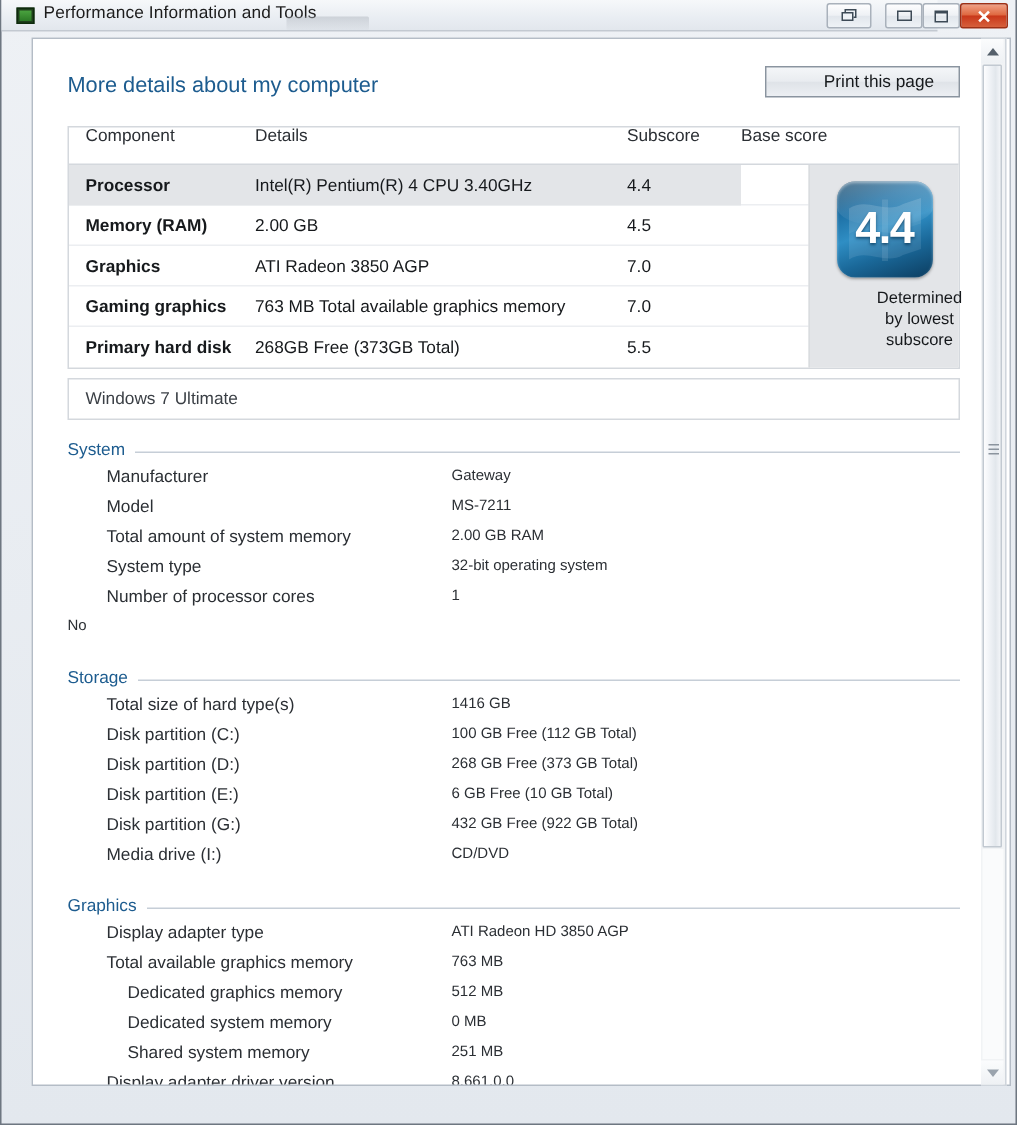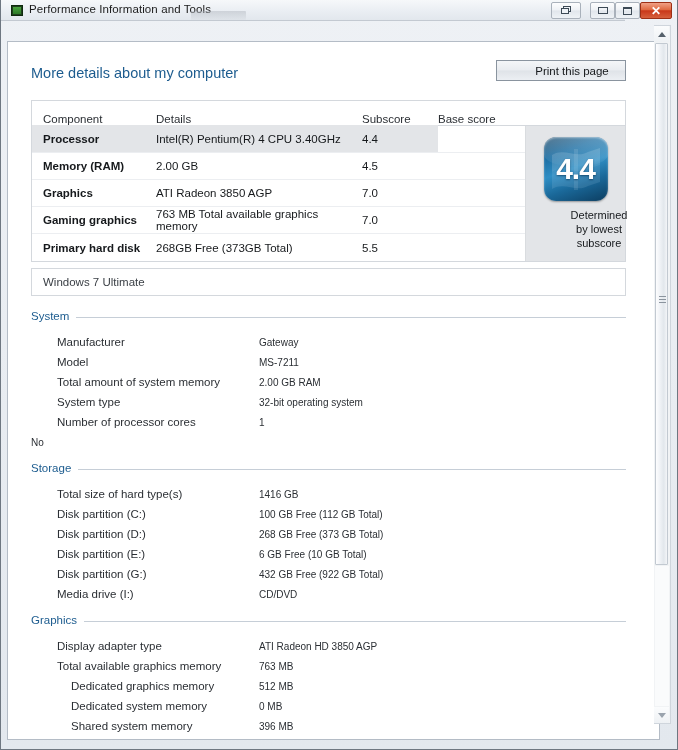--- a/index.html
+++ b/index.html
@@ -82,26 +82,25 @@
   .restoreicon { width:11px; height:9px; position:relative; }
   .restoreicon i {
     position:absolute; display:block; border:1px solid #3d4a56; background:#eef2f6;
   }
   .restoreicon i:nth-child(1){ left:2px; top:0; width:8px; height:6px; }
   .restoreicon i:nth-child(2){ left:0; top:2px; width:8px; height:6px; }
 
   
   #pane {
     position: absolute;
-    left: 6px; top: 25px;
+    left: 20px; top: 25px;
     width: 653px; height: 699px;
     background: #ffffff;
     border: 1px solid #b4bcc6;
     overflow: hidden;
-    margin-top: 16px;
   }
   #content {
     position: absolute; left: 0; top: 0;
     width: 640px;
     padding: 18px 0 0 0;
   }
 
   
   #heading-row {
     position: relative;
@@ -127,31 +126,31 @@
   
   #score-table {
     margin: 6px 22px 0 23px;
     border: 1px solid #d4d8dd;
     background: #fff;
     position: relative;
   }
   .st-row {
     display: flex;
     height: 27px;
-    align-items: flex-end;
+    align-items: flex-start;
     border-bottom: 1px solid #eceef1;
     position: relative;
   }
   .st-row.header {
     height: 25px;
     border-bottom: 1px solid #d4d8dd;
   }
   .st-row.last { border-bottom: none; }
   .c-component { width: 124px; padding-left: 11px; font-size: 11.5px; color: #16191c; }
-  .c-details   { width: 206px; font-size: 11.5px; color: #16191c; }
+  .c-details   { width: 248px; font-size: 11.5px; color: #16191c; }
   .c-subscore  { width: 76px;  font-size: 11.5px; color: #16191c; }
   .c-basescore { flex: 1;      font-size: 11.5px; color: #16191c; }
   .st-row.header .c-component,
   .st-row.header .c-details,
   .st-row.header .c-subscore,
   .st-row.header .c-basescore { color: #2b2f34; }
   .st-row.body .c-component { font-weight: bold; }
 
   
   .st-row.highlight .c-component,
@@ -227,21 +226,22 @@
     white-space: nowrap;
   }
   .section-head .rule {
     flex: 1; height: 1px; background: #c6ced7;
     margin-left: 7px; margin-top: 2px;
   }
   .section-rows { margin-top: 6px; }
   .drow {
     display: flex;
     height: 20px;
-    align-items: flex-end;
+    align-items: flex-start;
+    gap: 28px;
   }
   .dlabel {
     width: 228px;
     padding-left: 26px;
     font-size: 11.5px; color: #2b2f34;
     white-space: nowrap;
   }
   .dlabel.indent { padding-left: 40px; }
   .dvalue {
     font-size: 10px; color: #2b2f34;
@@ -473,21 +473,21 @@
           <div class="drow">
             <div class="dlabel indent">Dedicated graphics memory</div>
             <div class="dvalue">512 MB</div>
           </div>
           <div class="drow">
             <div class="dlabel indent">Dedicated system memory</div>
             <div class="dvalue">0 MB</div>
           </div>
           <div class="drow">
             <div class="dlabel indent">Shared system memory</div>
-            <div class="dvalue">396 MB</div>
+            <div class="dvalue">251 MB</div>
           </div>
           <div class="drow">
             <div class="dlabel">Display adapter driver version</div>
             <div class="dvalue">8.661.0.0</div>
           </div>
 
         </div>
       </div>
 
     </div>

